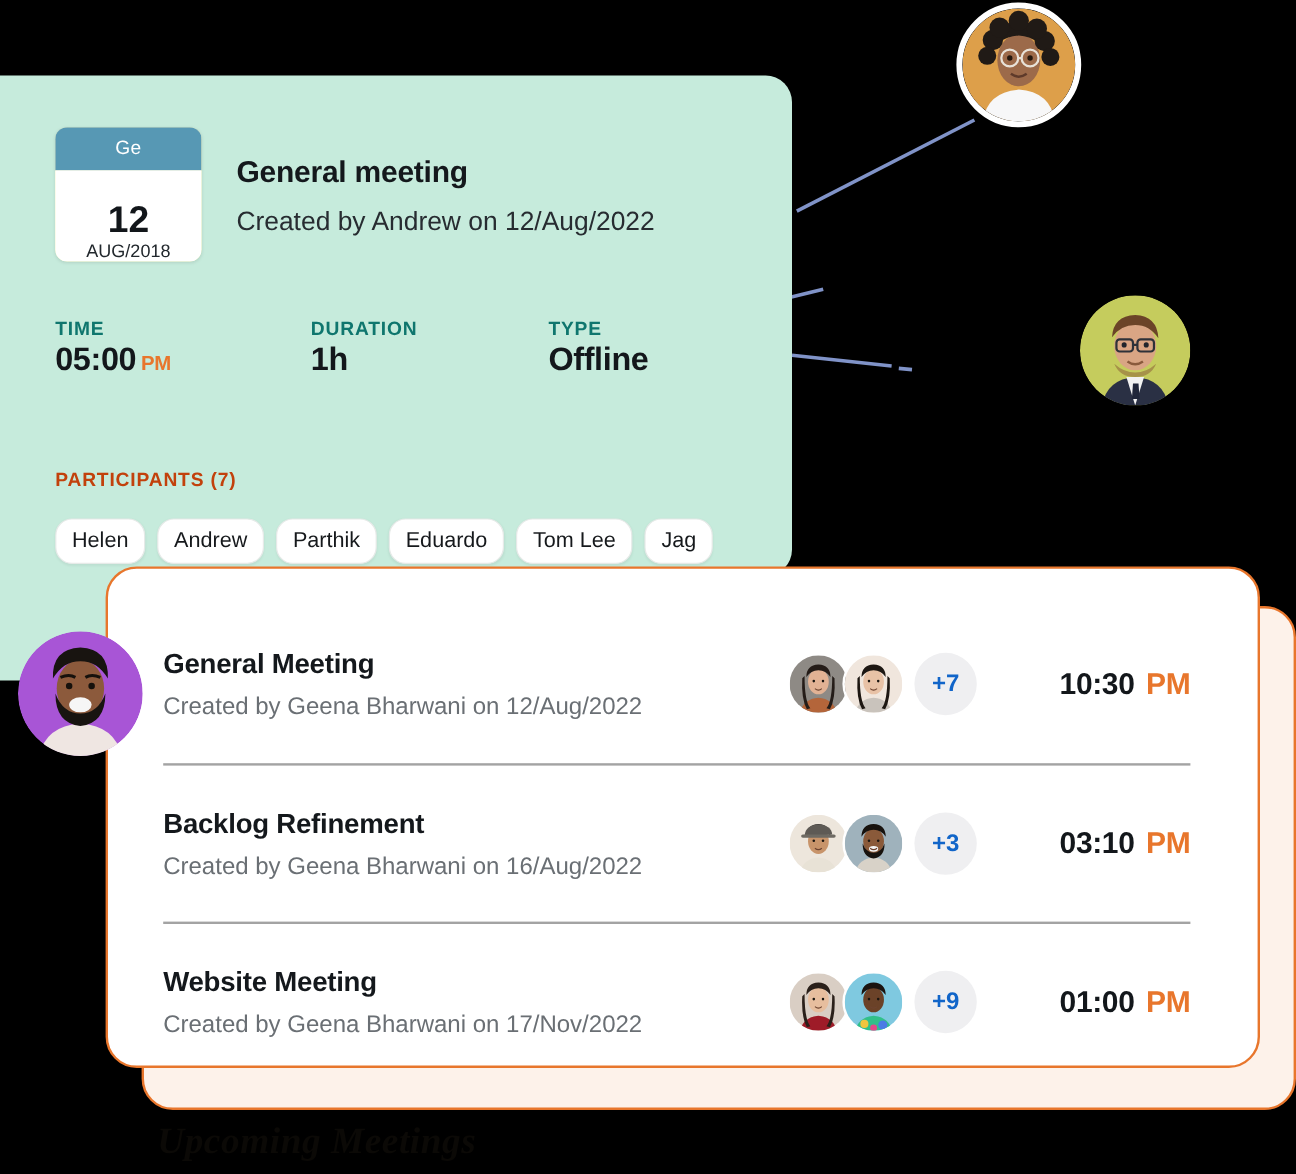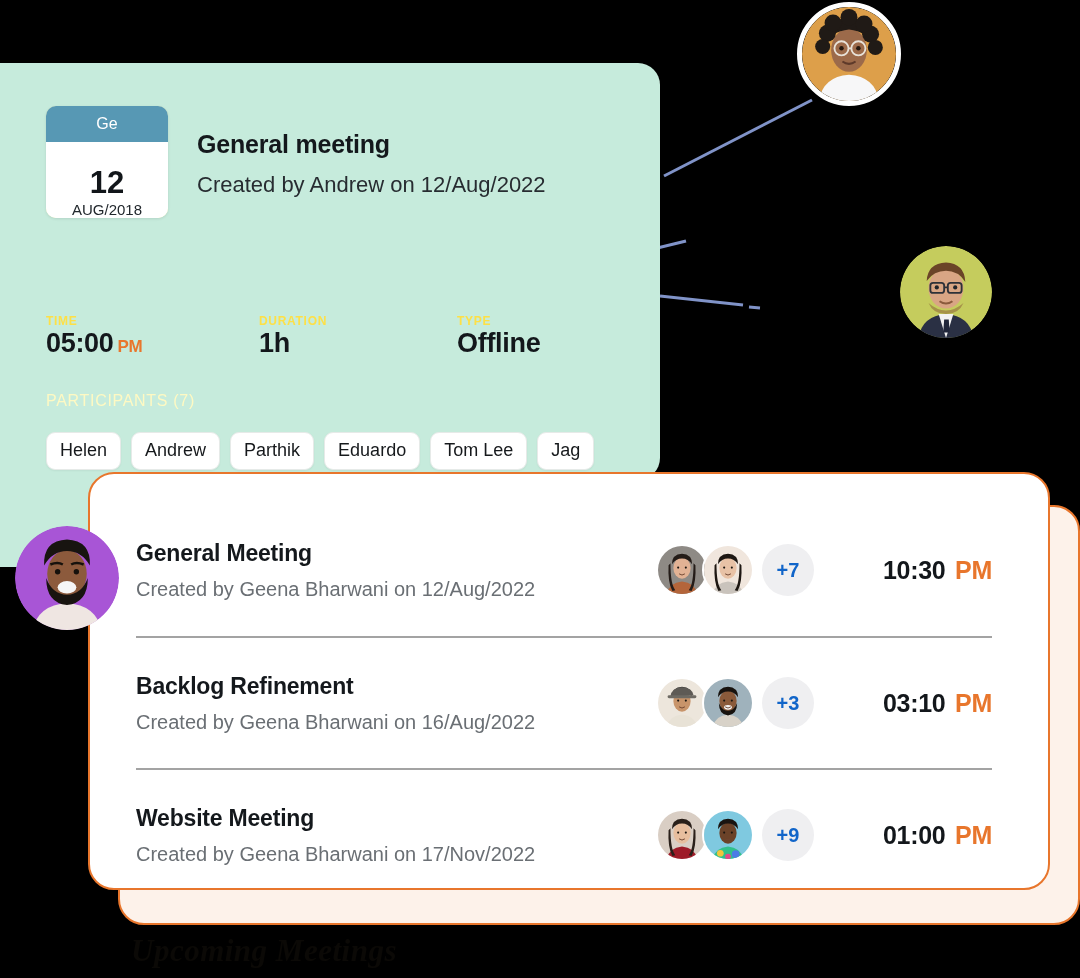--- a/index.html
+++ b/index.html
@@ -82,48 +82,47 @@
     font-size: 22px; color: #272C31; font-weight: 400;
   }
 
   
   .meta-row { position: absolute; left: 46px; top: 266px; }
   .meta-col { position: absolute; top: 0; }
   .meta-col.c1 { left: 0px; }
   .meta-col.c2 { left: 213px; }
   .meta-col.c3 { left: 411px; }
   .meta-label {
-    font-size: 12px; font-weight: bold; color: #fde047;
+    font-size: 16px; font-weight: bold; color: #0f766e;
     letter-spacing: .7px;
-    margin-top: 48px;
   }
   .meta-value {
     font-size: 27px; font-weight: bold; color: #13171B;
     letter-spacing: -.3px; white-space: nowrap;
   }
   .meta-value .ampm {
     color: #E8762C; font-size: 17px; font-weight: bold;
     margin-left: 4px;
   }
 
   
   .participants-label {
     position: absolute; left: 46px; top: 392px;
-    font-size: 16px; font-weight: normal; color: #fef9c3;
+    font-size: 16px; font-weight: bold; color: #c2410c;
     letter-spacing: .7px;
   }
   .chips {
     position: absolute; left: 46px; top: 432px;
     width: 600px;
     display: flex; flex-wrap: wrap; gap: 10px;
   }
   .chip {
     background: #ffffff;
     border: 1px solid #E6EAE8;
-    border-radius: 9px;
+    border-radius: 14px;
     padding: 7px 13px 8px;
     font-size: 18px; color: #16191C;
     white-space: nowrap;
     box-shadow: 0 1px 2px rgba(0,0,0,0.05);
   }
 
   
   .back-card {
     position: absolute;
     left: 118px; top: 505px;

